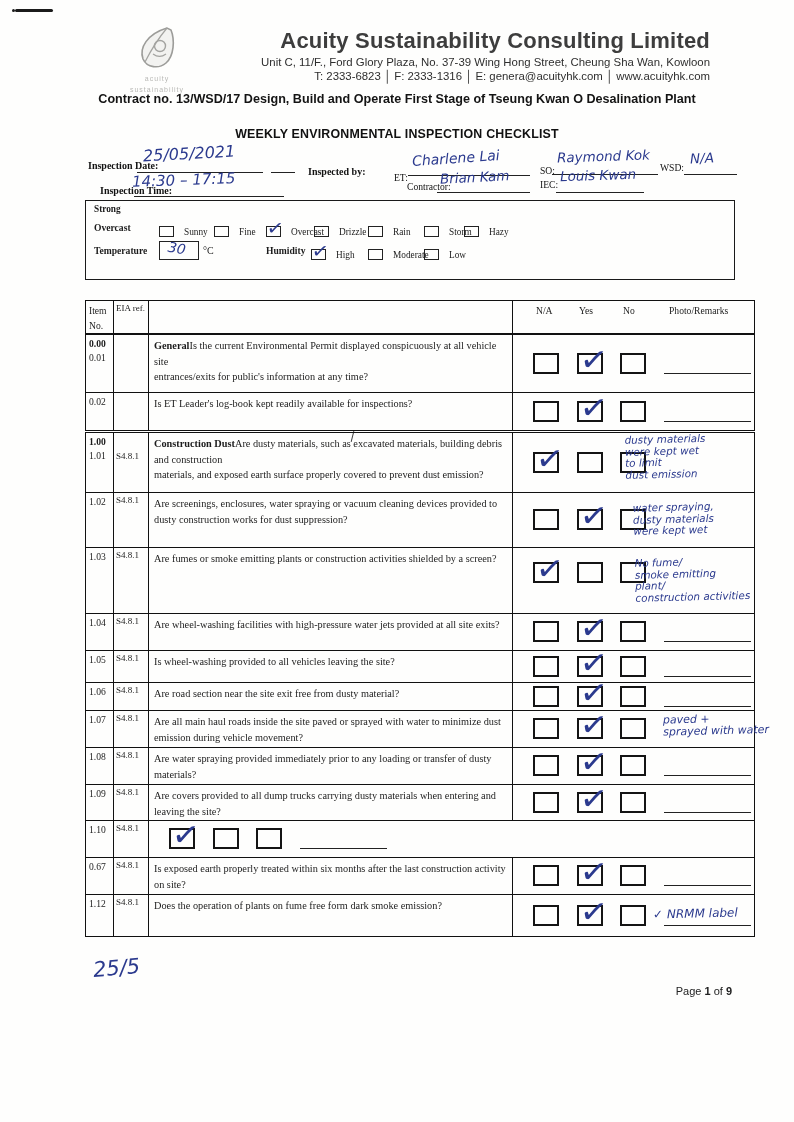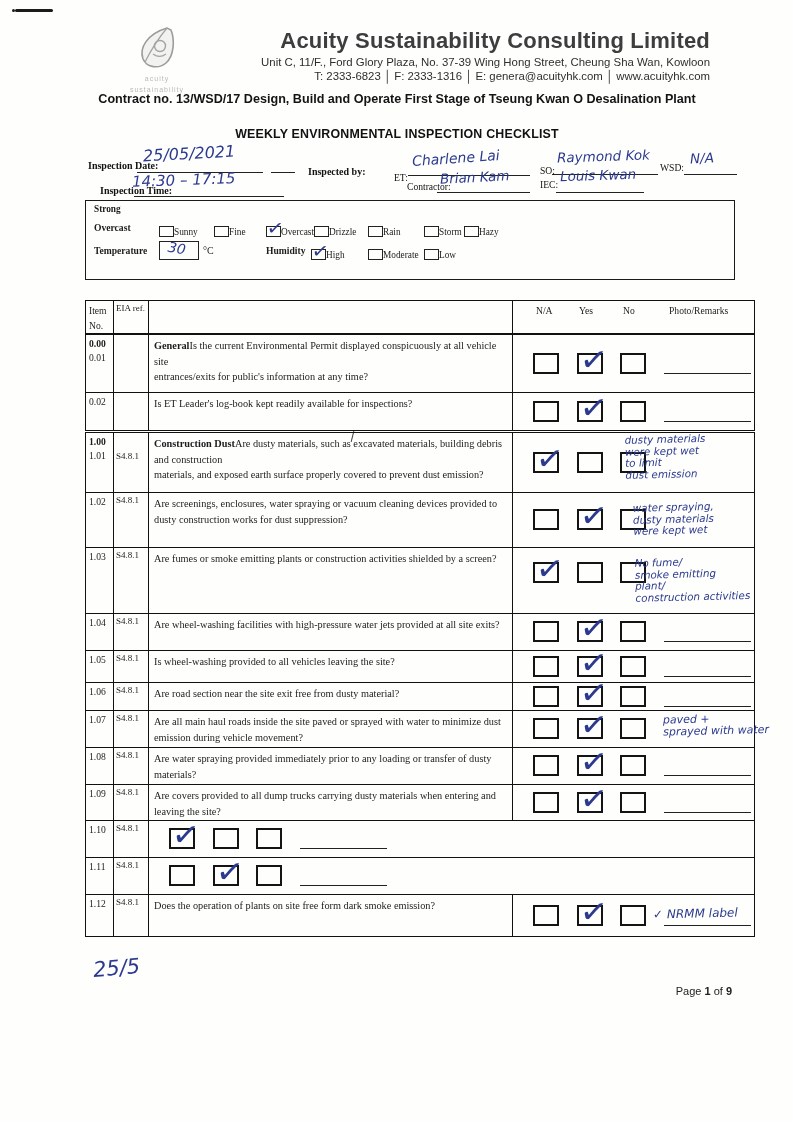--- a/index.html
+++ b/index.html
@@ -29,21 +29,21 @@
   .hw{font-family:"DejaVu Sans",sans-serif;font-style:italic;color:var(--ink);position:absolute;white-space:pre-line;}
 
   
   .weather{position:absolute;left:85px;top:200px;width:650px;height:80px;border:1.5px solid #1a1a1a;}
   .wtitle{position:absolute;left:8px;top:3px;font-size:9.3px;font-weight:bold;}
   .wrow{position:absolute;left:0;width:100%;height:22px;}
   .wrlabel{position:absolute;left:8px;top:4px;font-size:9.6px;font-weight:bold;}
   .wopt{position:absolute;top:3px;white-space:nowrap;}
   .wcb{display:inline-block;width:15px;height:11px;border:1.3px solid #222;position:relative;vertical-align:-2px;}
   .wcb.checked::after{content:"✓";position:absolute;left:0px;top:-11px;font-size:20px;color:var(--ink);font-family:"DejaVu Sans",sans-serif;transform:rotate(8deg);}
-  .wlab{font-size:9.3px;margin-left:0;}
+  .wlab{font-size:9.3px;margin-left:10px;}
   .tempbox{position:absolute;left:73px;top:0px;width:40px;height:19px;border:1.3px solid #222;}
   .tempunit{position:absolute;left:117px;top:4px;font-size:10px;}
 
   
   .tsection{position:absolute;left:85px;width:670px;border:1.7px solid #111;}
   .trow{display:flex;border-top:1.4px solid #111;position:relative;}
   .trow.first{border-top:none;}
   .thead-row{border-top:none;}
   .c-item{width:28px;border-right:1.4px solid #111;padding:2px 2px 0 3px;font-size:9.6px;line-height:1.45;}
   .c-item .b{font-weight:bold;display:block;}
@@ -347,37 +347,39 @@
       <div class="c-checks">
         <span class="cb cb-na checked"></span>
         <span class="cb cb-yes"></span>
         <span class="cb cb-no"></span>
         <span class="rline"></span>
       </div>
     </div>
 
     <div class="trow" style="height:37px">
       <div class="c-item">
-          <span>1.11</span>
-        </div>
-      <div class="c-eia">S4.8.1</div>
+          <span>0.67</span>
+        </div>
+      <div class="c-eia">S4.8.1</div>
+      <div class="c-q"><span class="preline">Is exposed earth properly treated within six months after the last construction activity
+on site?</span></div>
       <div class="c-checks">
         <span class="cb cb-na"></span>
         <span class="cb cb-yes checked"></span>
         <span class="cb cb-no"></span>
         <span class="rline"></span>
       </div>
     </div>
 
     <div class="trow" style="height:42px">
       <div class="c-item">
           <span>1.12</span>
         </div>
       <div class="c-eia">S4.8.1</div>
-      <div class="c-q"><span class="preline">Does the operation of plants on site free form dark smoke emission?</span></div>
+      <div class="c-q"><span class="preline">Does the operation of plants on fume free form dark smoke emission?</span></div>
       <div class="c-checks">
         <span class="cb cb-na"></span>
         <span class="cb cb-yes checked"></span>
         <span class="cb cb-no"></span>
         <span class="rline"></span>
         <span class="hw remark" style="left:140px;top:11px;width:200px;font-size:12px;white-space:nowrap">✓ NRMM label</span>
       </div>
     </div>
   </div>
 

